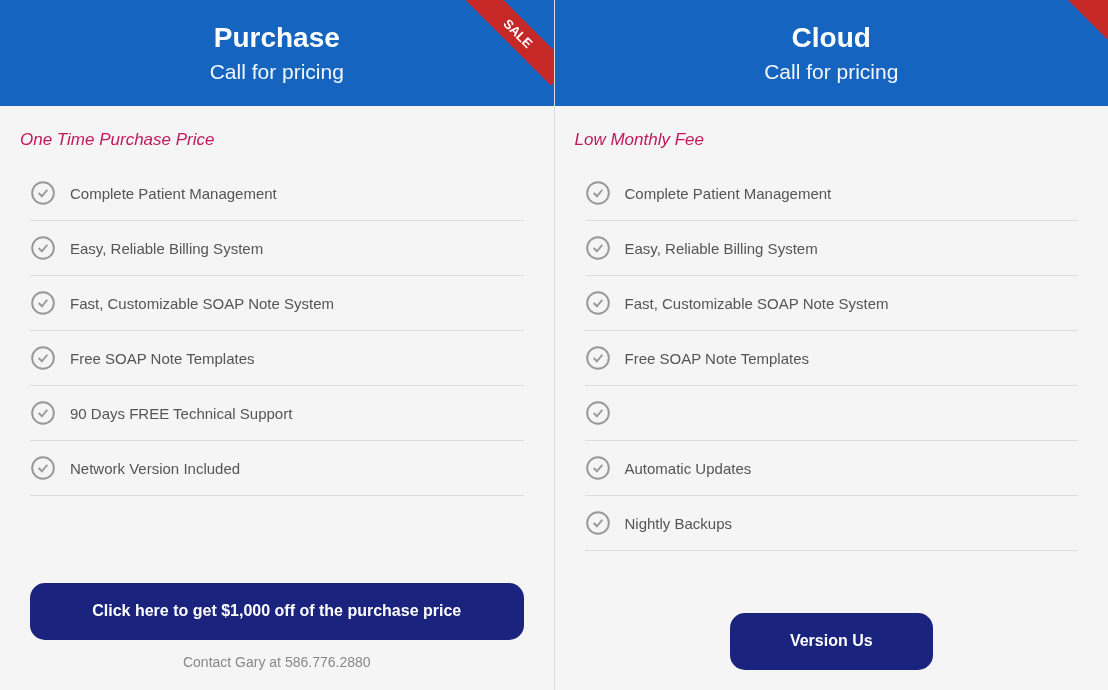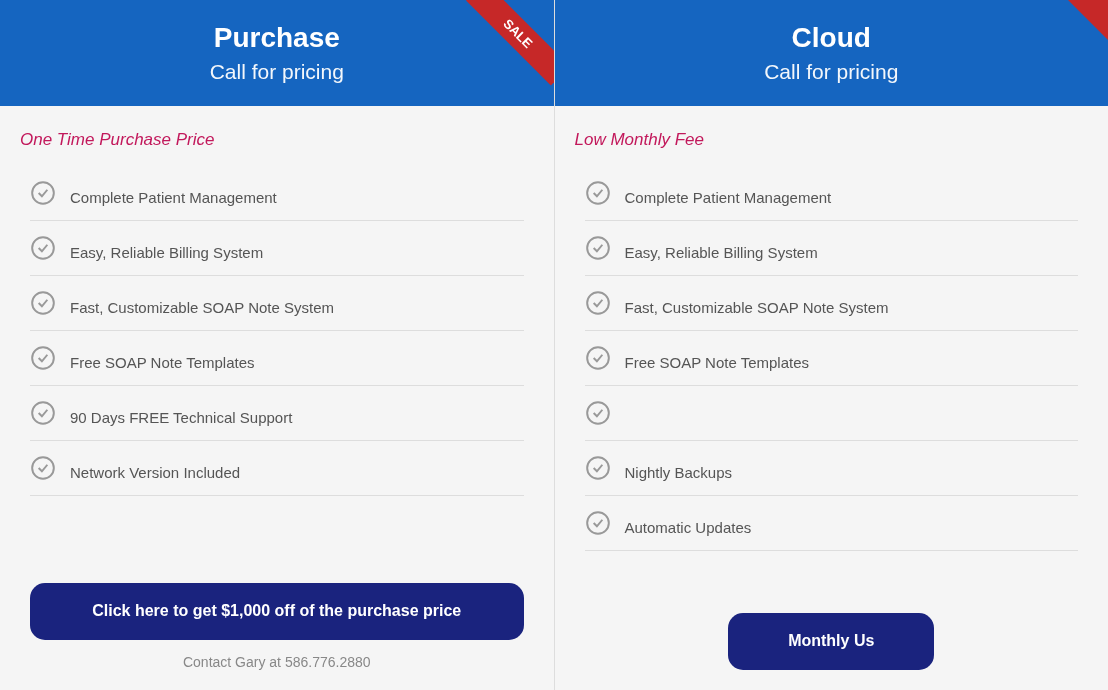--- a/index.html
+++ b/index.html
@@ -87,21 +87,21 @@
       font-size: 17px;
       padding: 24px 20px 16px 20px;
       font-style: italic;
     }
     .features-list {
       flex: 1;
       padding: 0 30px;
     }
     .feature-item {
       display: flex;
-      align-items: flex-end;
+      align-items: center;
       padding: 14px 0;
       border-bottom: 1px solid #ddd;
       color: #555;
       font-size: 15px;
       gap: 14px;
     }
     .feature-item:last-child {
       border-bottom: 1px solid #ddd;
     }
     .check-icon {
@@ -273,31 +273,31 @@
           </svg>
         </span>
       </div>
       <div class="feature-item">
         <span class="check-icon">
           <svg viewBox="0 0 24 24" fill="none" stroke="#999" stroke-width="1.8">
             <circle cx="12" cy="12" r="10"></circle>
             <polyline points="8,12 11,15 16,9" stroke="#999" stroke-width="1.8" fill="none"></polyline>
           </svg>
         </span>
+        <span>Automatic Updates</span>
+      </div>
+      <div class="feature-item">
+        <span class="check-icon">
+          <svg viewBox="0 0 24 24" fill="none" stroke="#999" stroke-width="1.8">
+            <circle cx="12" cy="12" r="10"></circle>
+            <polyline points="8,12 11,15 16,9" stroke="#999" stroke-width="1.8" fill="none"></polyline>
+          </svg>
+        </span>
         <span>Nightly Backups</span>
       </div>
-      <div class="feature-item">
-        <span class="check-icon">
-          <svg viewBox="0 0 24 24" fill="none" stroke="#999" stroke-width="1.8">
-            <circle cx="12" cy="12" r="10"></circle>
-            <polyline points="8,12 11,15 16,9" stroke="#999" stroke-width="1.8" fill="none"></polyline>
-          </svg>
-        </span>
-        <span>Automatic Updates</span>
-      </div>
     </div>
 
     <div class="card-footer">
-      <button class="cta-button" style="width: auto; padding: 18px 60px;">Monthly Us</button>
+      <button class="cta-button" style="width: auto; padding: 18px 60px;">Version Us</button>
     </div>
   </div>
 
 </div>
 
 </body></html>

